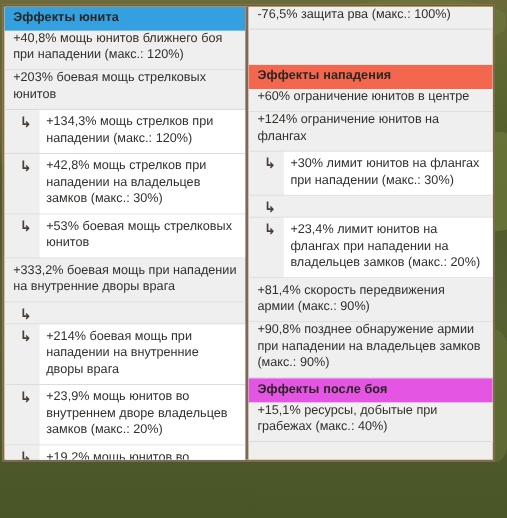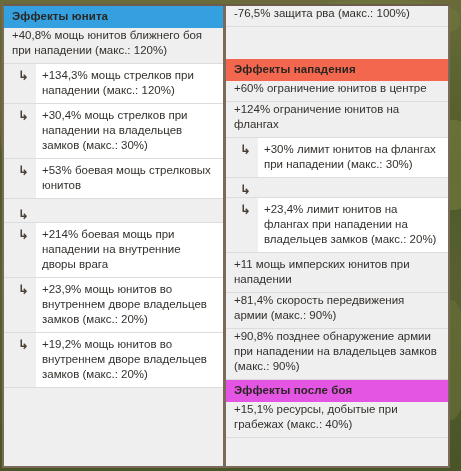--- a/index.html
+++ b/index.html
@@ -33,21 +33,21 @@
   #game-bg .b2 { left: 432px; top: 120px; width: 40px;  height: 90px;  background:#77823f; }
   #game-bg .b3 { left: 430px; top: 300px; width: 36px;  height: 120px; background:#6a7538; }
   #game-bg .b4 { left: 0px;   top: 40px;  width: 10px;  height: 120px; background:#7d6a3c; }
 
   
   #panel {
     position: absolute;
     left: 2px;
     top: 4px;
     width: 448px;
-    height: 464px;
+    height: 416px;
     box-sizing: border-box;
     border: 2px solid #7b6a5a;
     border-top-color: #6b5c4c;
     background: #eab308;
     z-index: 2;
     display: flex;
     overflow: hidden;
   }
 
   .column {
@@ -118,33 +118,35 @@
   <div class="bg-blob b1"></div>
   <div class="bg-blob b2"></div>
   <div class="bg-blob b3"></div>
   <div class="bg-blob b4"></div>
 </div>
 
 <div id="panel">
   <div class="column left" id="left-column">
       <div class="section-header" style="background: rgb(52, 160, 224);">Эффекты юнита</div>
       <div class="row plain">+40,8% мощь юнитов ближнего боя при нападении (макс.: 120%)</div>
+      <div class="row plain">+203% боевая мощь стрелковых юнитов</div>
       <div class="subrow">
         <div class="arrow">↳</div>
         <div class="subtext">+134,3% мощь стрелков при нападении (макс.: 120%)</div>
       </div>
       <div class="subrow">
         <div class="arrow">↳</div>
-        <div class="subtext">+30,4% мощь стрелков при нападении на владельцев замков (макс.: 30%)</div>
+        <div class="subtext">+42,8% мощь стрелков при нападении на владельцев замков (макс.: 30%)</div>
       </div>
       <div class="subrow">
         <div class="arrow">↳</div>
         <div class="subtext">+53% боевая мощь стрелковых юнитов</div>
       </div>
       <div class="spacer"></div>
+      <div class="row plain">+333,2% боевая мощь при нападении на внутренние дворы врага</div>
       <div class="subrow">
         <div class="arrow">↳</div>
       </div>
       <div class="subrow">
         <div class="arrow">↳</div>
         <div class="subtext">+214% боевая мощь при нападении на внутренние дворы врага</div>
       </div>
       <div class="subrow">
         <div class="arrow">↳</div>
         <div class="subtext">+23,9% мощь юнитов во внутреннем дворе владельцев замков (макс.: 20%)</div>
@@ -164,19 +166,18 @@
         <div class="subtext">+30% лимит юнитов на флангах при нападении (макс.: 30%)</div>
       </div>
       <div class="subrow">
         <div class="arrow">↳</div>
       </div>
       <div class="subrow">
         <div class="arrow">↳</div>
         <div class="subtext">+23,4% лимит юнитов на флангах при нападении на владельцев замков (макс.: 20%)</div>
       </div>
       <div class="spacer"></div>
-      <div class="row plain">+11 мощь имперских юнитов при нападении</div>
       <div class="row plain">+81,4% скорость передвижения армии (макс.: 90%)</div>
       <div class="row plain">+90,8% позднее обнаружение армии при нападении на владельцев замков (макс.: 90%)</div>
       <div class="section-header" style="background: rgb(228, 85, 228);">Эффекты после боя</div>
       <div class="row plain">+15,1% ресурсы, добытые при грабежах (макс.: 40%)</div>
     </div>
 </div>
 
 </body></html>

